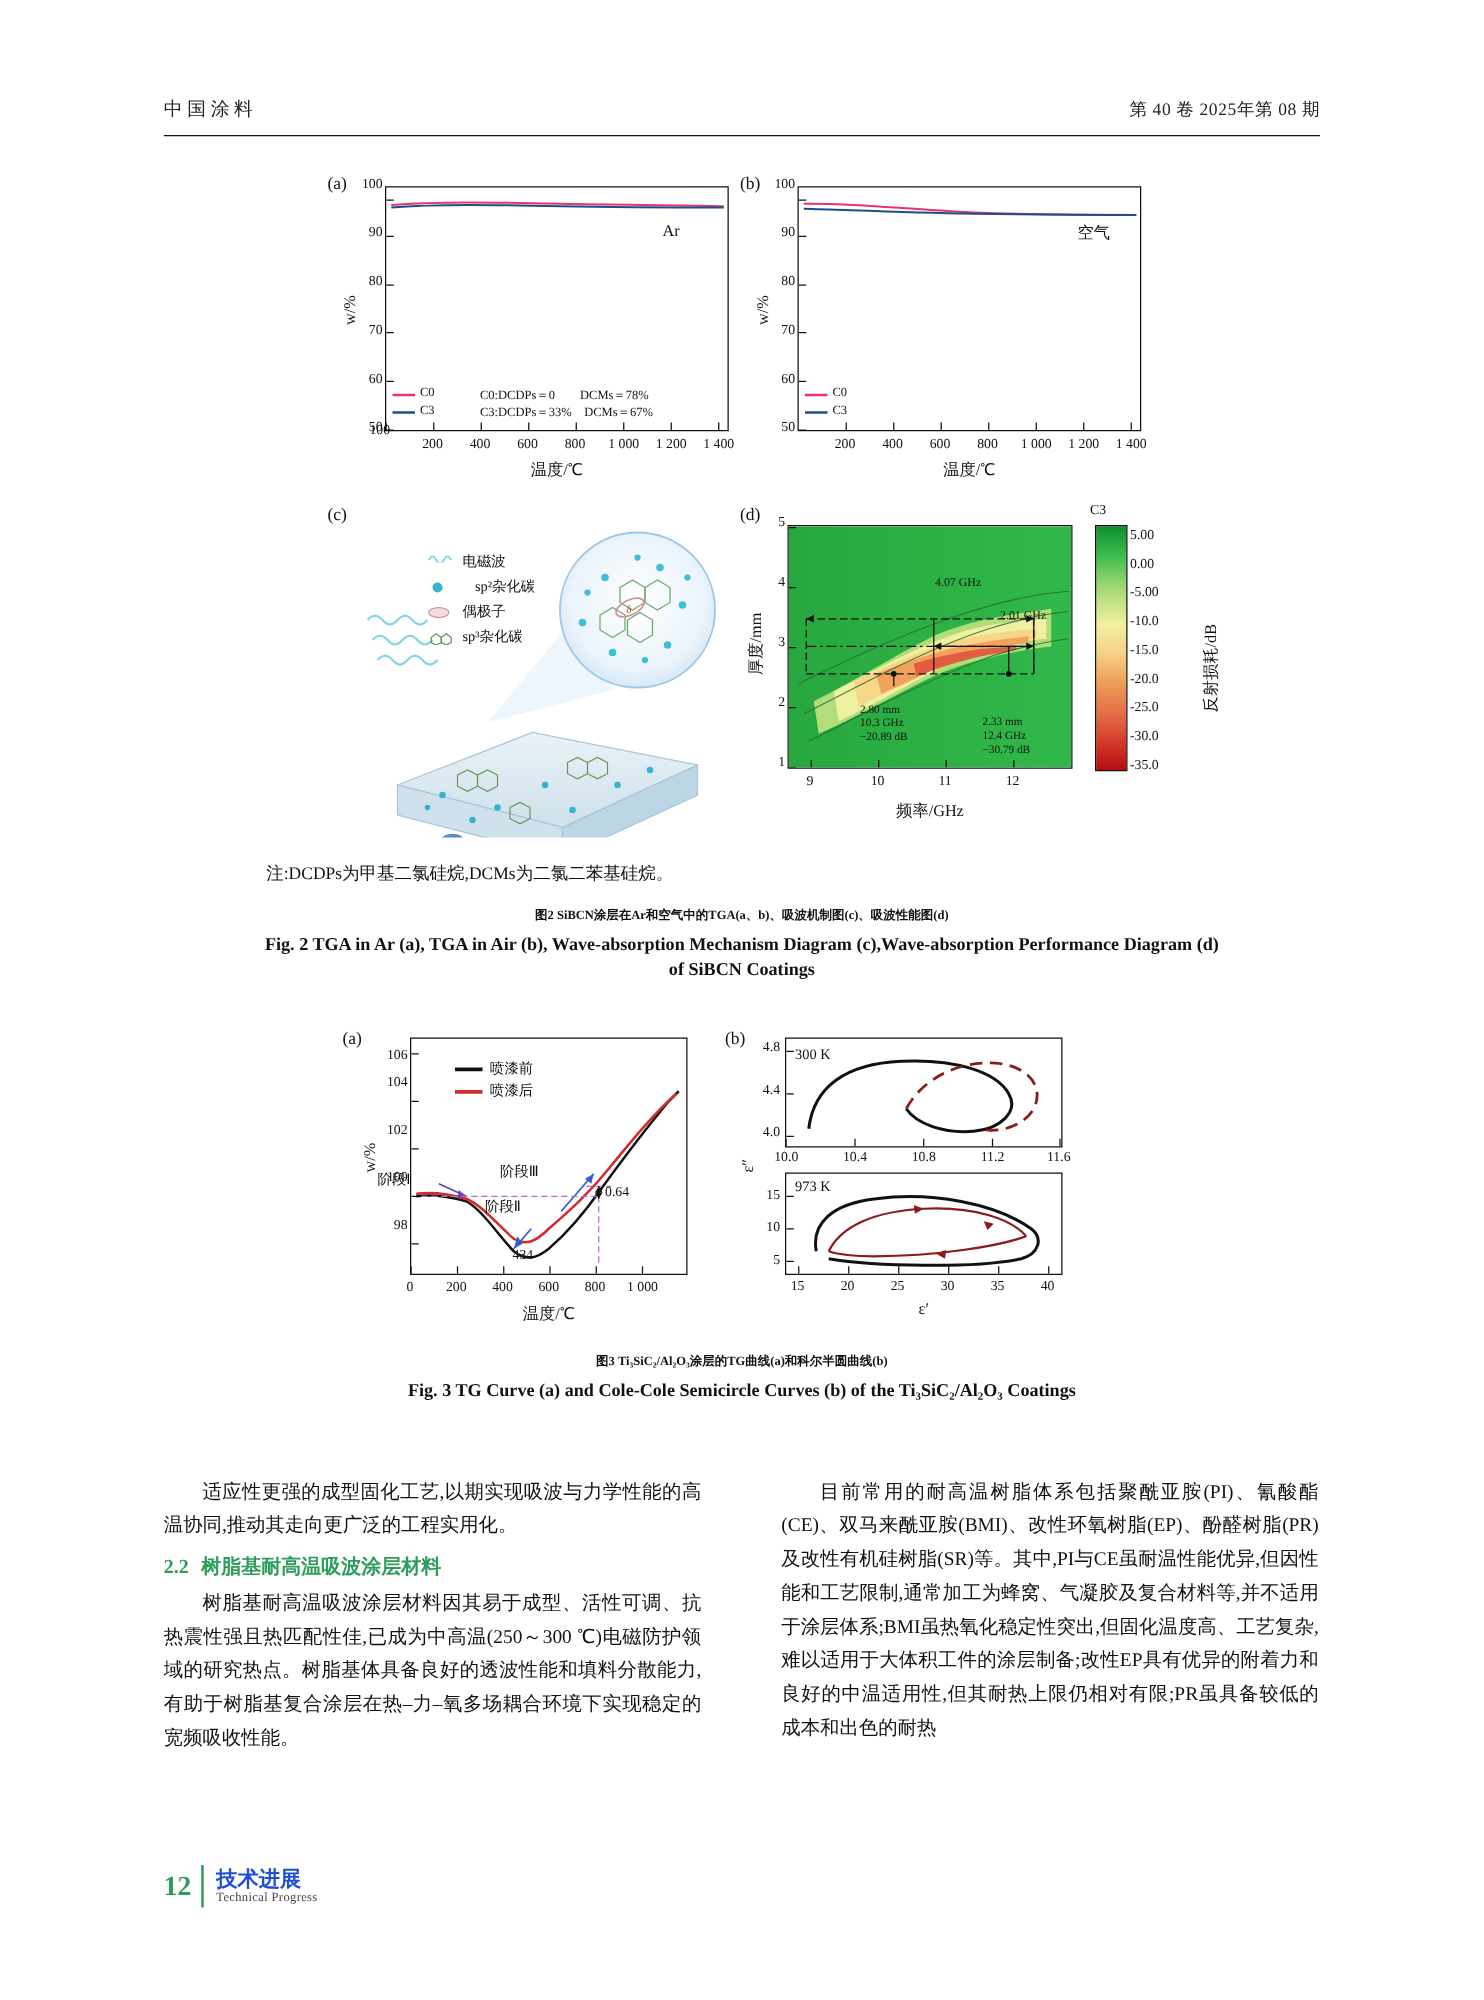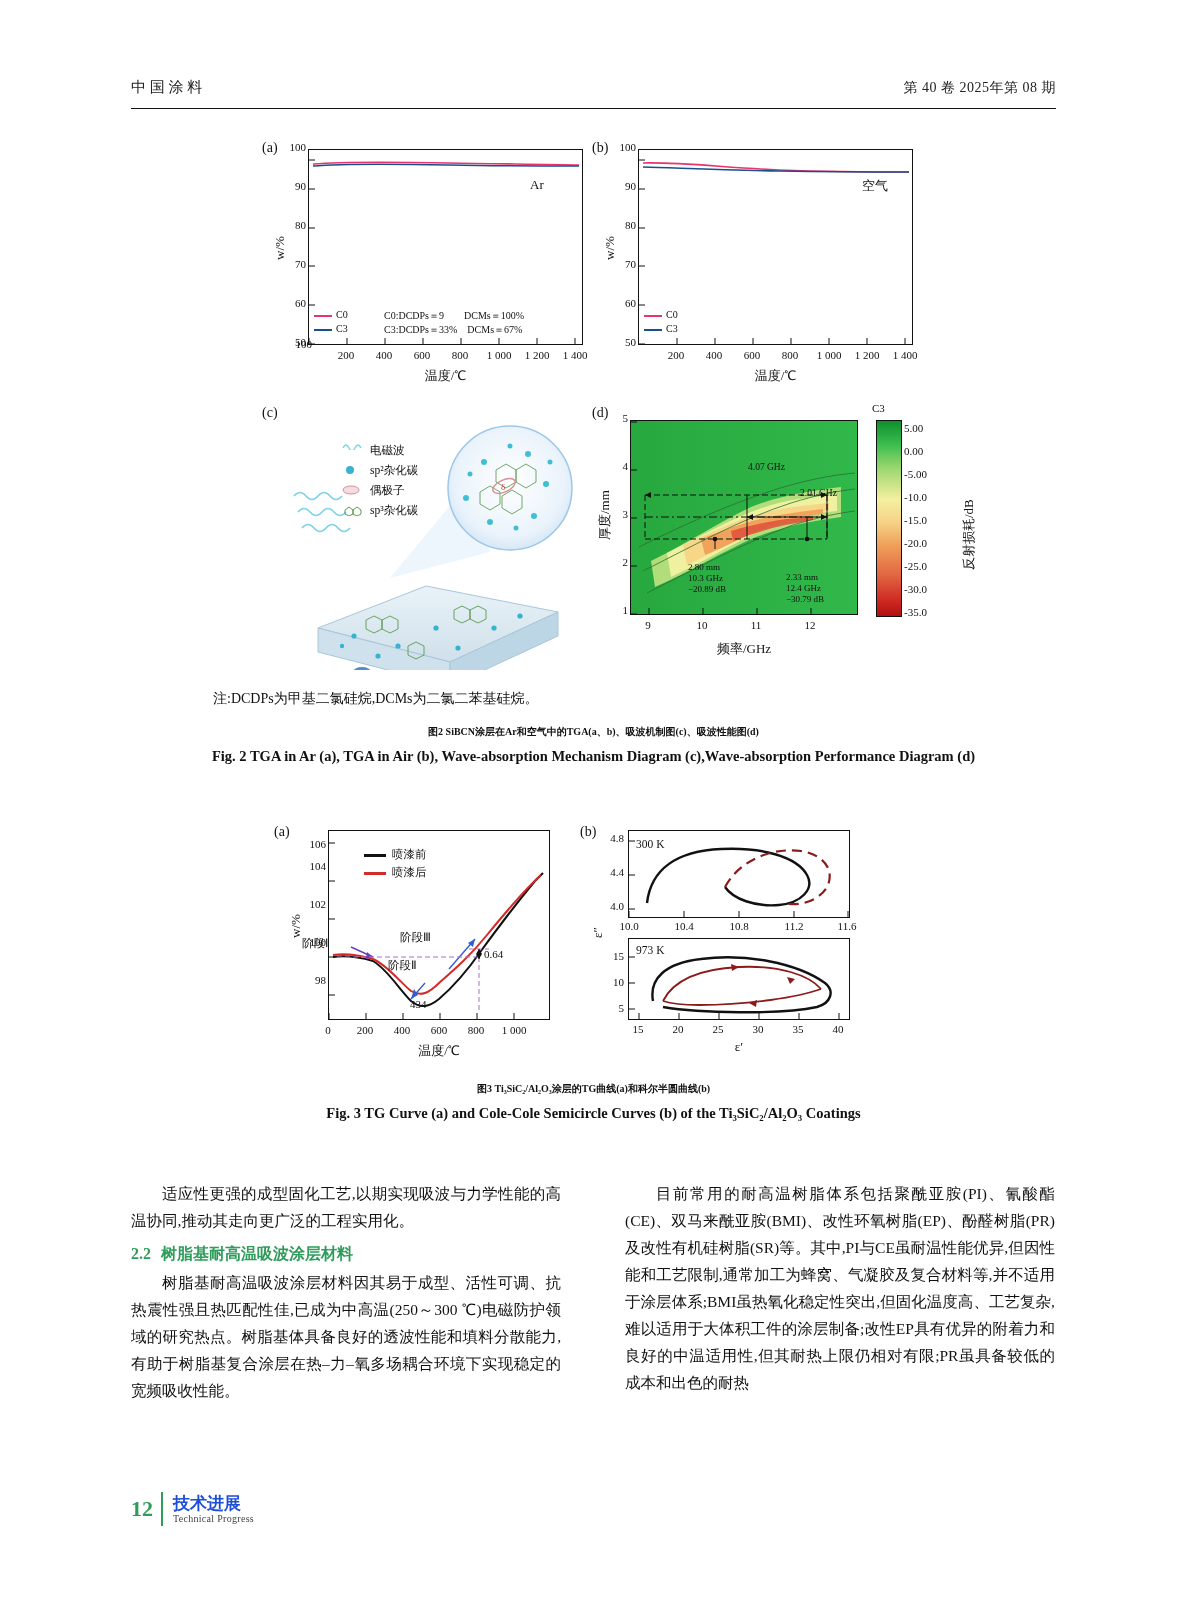--- a/index.html
+++ b/index.html
@@ -111,21 +111,21 @@
     <div class="tick-label" style="left:260px; top:214px; width:38px;">1 200</div>
     <div class="tick-label" style="left:298px; top:214px; width:38px;">1 400</div>
     <div class="axis-title vert" style="left:14px; top:125px;">w/%</div>
     <div class="axis-title" style="left:50px; top:232px; width:275px;">温度/℃</div>
     <div class="legend-text" style="left:272px; top:42px; font-size:13px;">Ar</div>
 
     <div class="legend-line" style="left:56px; top:180px; width:18px; background:#e8336d;"></div>
     <div class="legend-text" style="left:78px; top:174px;">C0</div>
     <div class="legend-line" style="left:56px; top:194px; width:18px; background:#1a4f8a;"></div>
     <div class="legend-text" style="left:78px; top:188px;">C3</div>
-    <div class="legend-text" style="left:126px; top:174px; white-space:pre;">C0:DCDPs＝9        DCMs＝100%</div>
+    <div class="legend-text" style="left:126px; top:174px; white-space:pre;">C0:DCDPs＝0        DCMs＝78%</div>
     <div class="legend-text" style="left:126px; top:188px; white-space:pre;">C3:DCDPs＝33%    DCMs＝67%</div>
   </div>
 
   <div class="panel" style="left:588px; top:135px; width:330px; height:245px;">
     <div class="panel-label" style="left:4px; top:5px;">(b)</div>
     <div class="axis-box" style="left:50px; top:14px; width:275px; height:196px;">
       <svg width="273" height="194" viewBox="0 0 273 194">
         <g stroke="#111" stroke-width="1">
           <line x1="38" y1="194" x2="38" y2="188"></line>
             <line x1="76" y1="194" x2="76" y2="188"></line>
@@ -250,21 +250,21 @@
             </svg>
         </span>
         <span style="margin-left:6px;">电磁波</span>
       </div>
       <div style="display:flex; align-items:center;">
         <span style="display:inline-block;width:22px;">
           <svg width="22" height="10" viewBox="0 0 22 10">
               <circle cx="8" cy="5" r="4" fill="#37b3cf"></circle>
             </svg>
         </span>
-        <span style="margin-left:6px;">sp²杂化碳</span>
+        <span style="margin-left:16px;">sp²杂化碳</span>
       </div>
       <div style="display:flex; align-items:center;">
         <span style="display:inline-block;width:22px;">
           <svg width="22" height="10" viewBox="0 0 22 10">
               <ellipse cx="9" cy="5" rx="8" ry="4" fill="#f3dde1" stroke="#d58f9c" stroke-width="1"></ellipse>
             </svg>
         </span>
         <span style="margin-left:6px;">偶极子</span>
       </div>
       <div style="display:flex; align-items:center;">
@@ -378,20 +378,21 @@
     <div class="tick-label" style="left:316px; top:137px; width:42px; text-align:left;">-20.0</div>
     <div class="tick-label" style="left:316px; top:160px; width:42px; text-align:left;">-25.0</div>
     <div class="tick-label" style="left:316px; top:183px; width:42px; text-align:left;">-30.0</div>
     <div class="tick-label" style="left:316px; top:206px; width:42px; text-align:left;">-35.0</div>
     <div class="axis-title vert" style="left:372px; top:170px;">反射损耗/dB</div>
   </div>
 
   <div class="note" style="left:213px; top:690px;">注:DCDPs为甲基二氯硅烷,DCMs为二氯二苯基硅烷。</div>
   <div class="cap-cn" style="left:0; top:725px;">图2    SiBCN涂层在Ar和空气中的TGA(a、b)、吸波机制图(c)、吸波性能图(d)</div>
   <div class="cap-en" style="left:0; top:748px;">Fig. 2    TGA in Ar (a), TGA in Air (b), Wave-absorption Mechanism Diagram (c),Wave-absorption Performance Diagram (d)</div>
+  <div class="cap-en" style="left:0; top:768px;">of SiBCN Coatings</div>
 
   <div class="panel" style="left:272px; top:820px; width:300px; height:240px;">
     <div class="panel-label" style="left:2px; top:4px;">(a)</div>
     <div class="axis-box" style="left:56px; top:10px; width:222px; height:190px;">
       <svg width="220" height="188" viewBox="0 0 220 188">
         <g stroke="#111" stroke-width="1">
           <line x1="0" y1="188" x2="0" y2="182"></line>
             <line x1="37" y1="188" x2="37" y2="182"></line>
           <line x1="74" y1="188" x2="74" y2="182"></line>
             <line x1="111" y1="188" x2="111" y2="182"></line>

